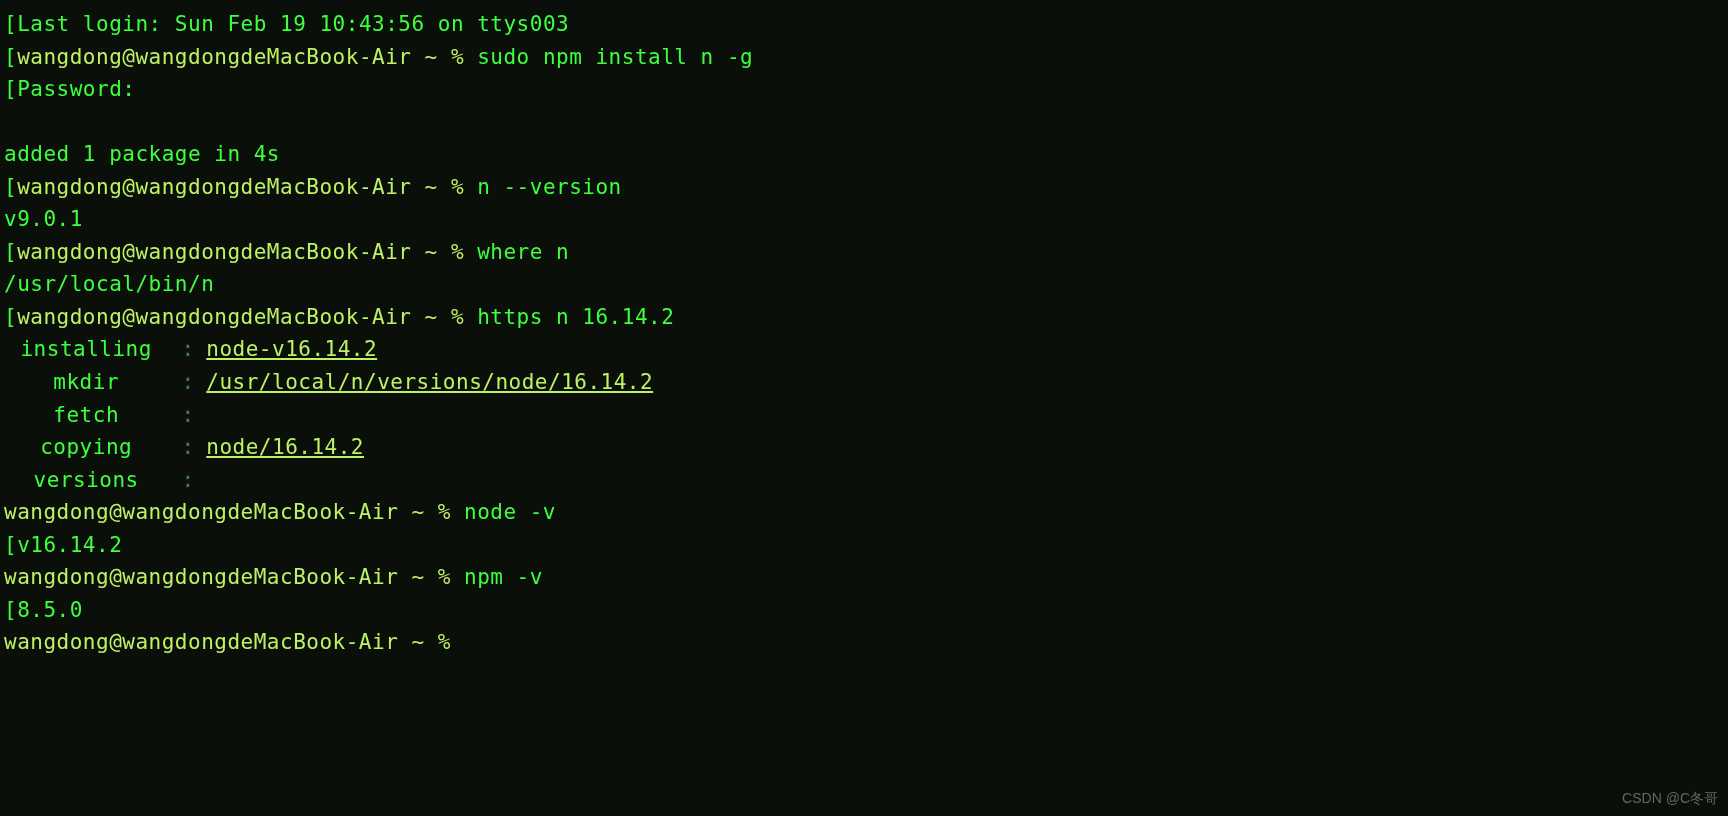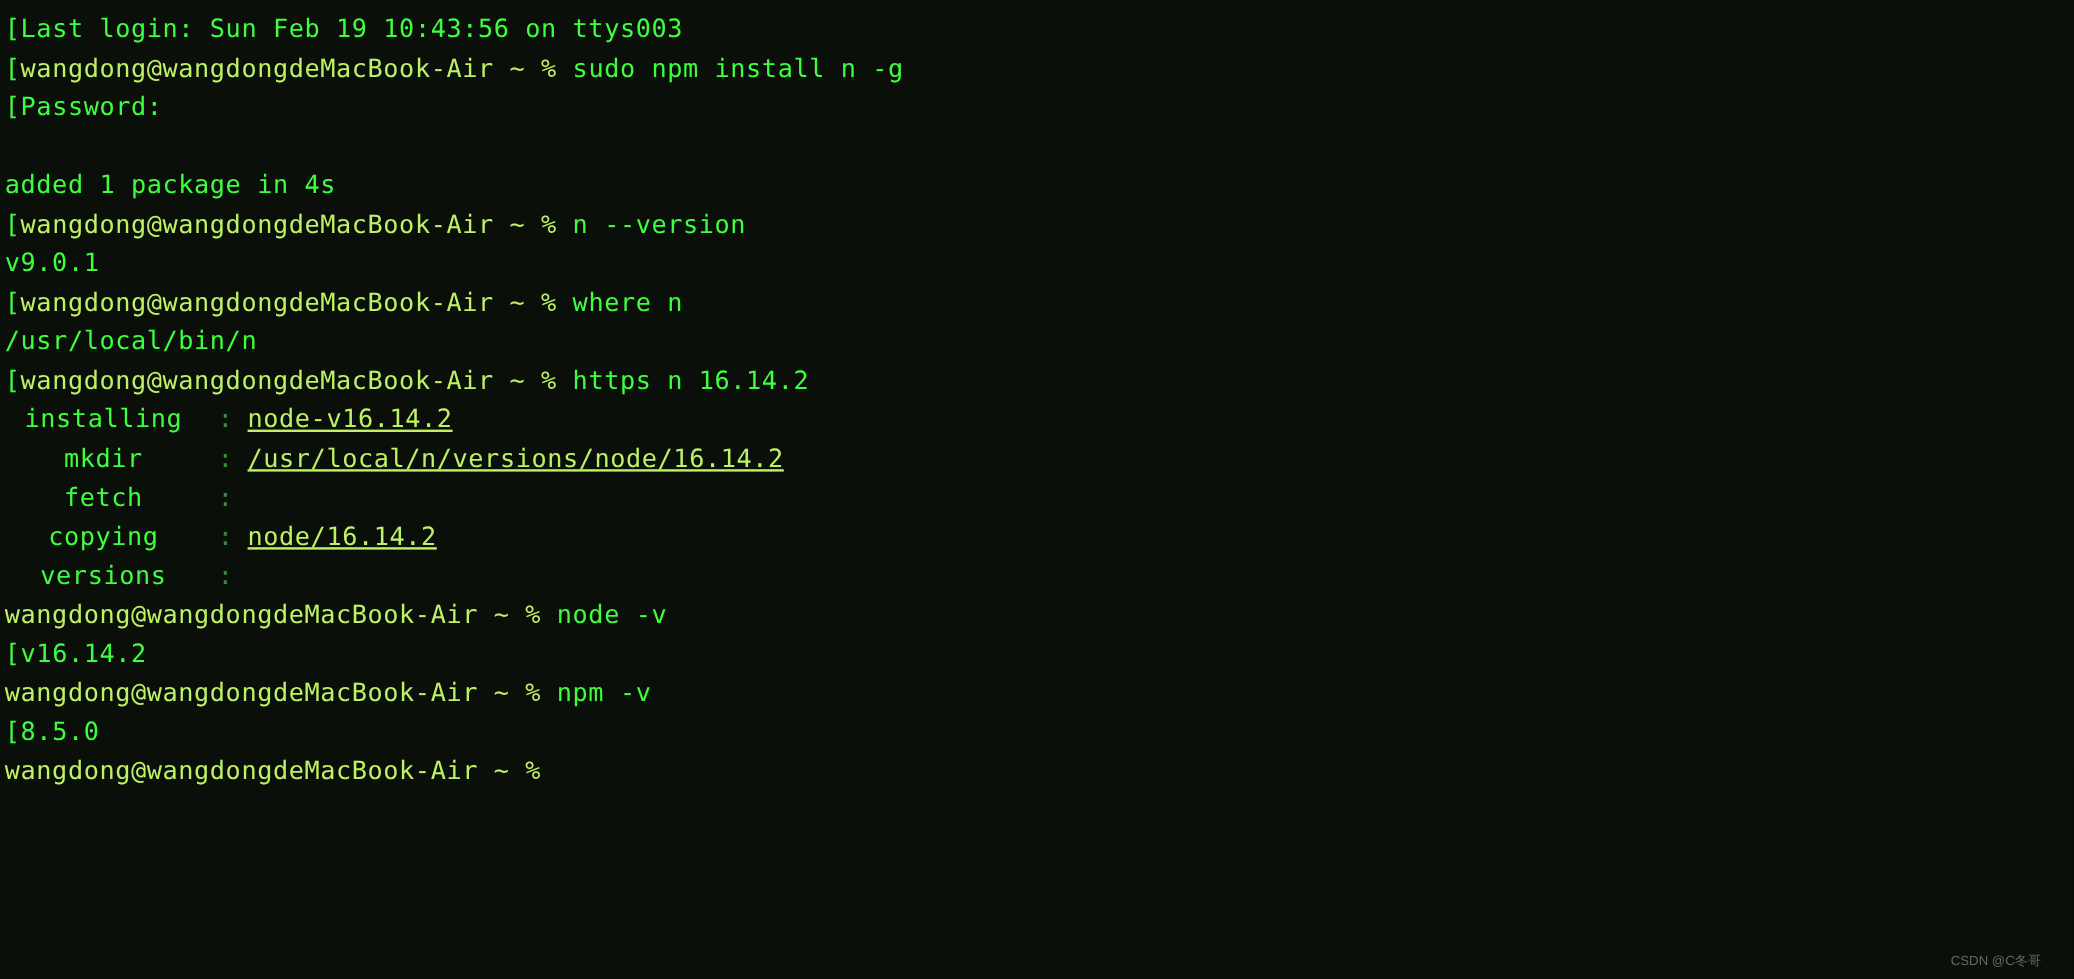--- a/index.html
+++ b/index.html
@@ -47,22 +47,22 @@
       text-align: center;
       color: #3a8a3a;
     }
     .val-col {
       color: #bef264;
       text-decoration: underline;
     }
     .watermark {
       position: absolute;
       bottom: 6px;
-      right: 27px;
-      font-size: 11px;
+      right: 10px;
+      font-size: 14px;
       color: #666;
       font-family: sans-serif;
       letter-spacing: 0;
     }
   </style>
 </head>
 <body>
 
 <div class="terminal-line"><span class="bracket">[</span><span>Last login: Sun Feb 19 10:43:56 on ttys003</span></div>
 

